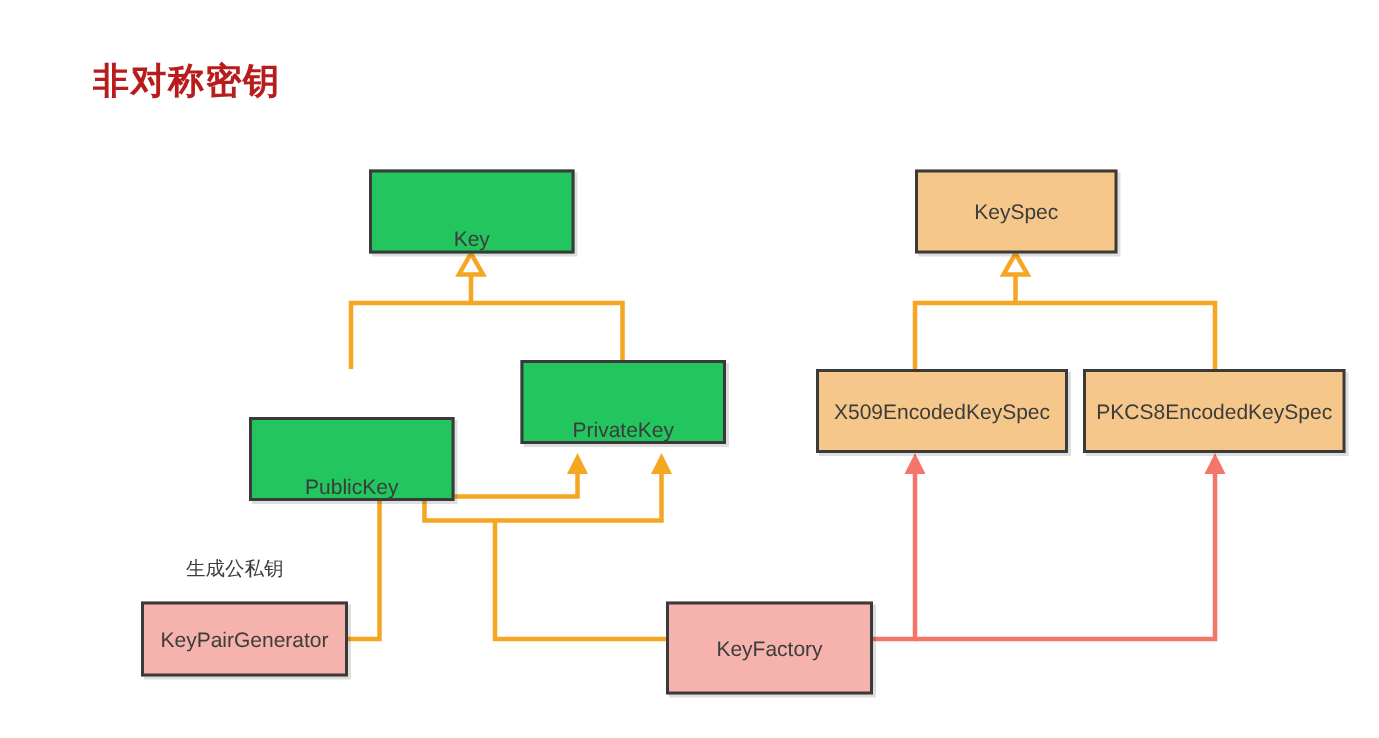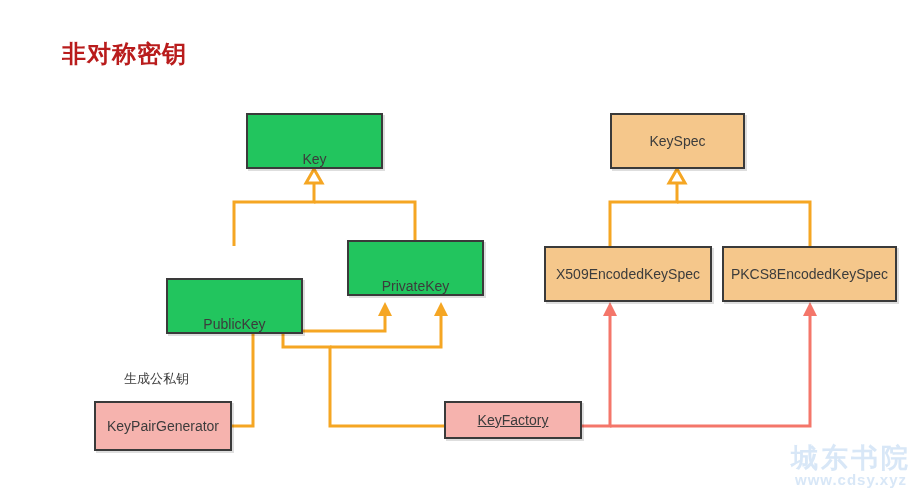--- a/index.html
+++ b/index.html
@@ -149,25 +149,21 @@
   </div>
 
   <div class="node n-keyspec" style="left:722px;top:246px;width:175px;height:56px;">
     <span>PKCS8EncodedKeySpec</span>
   </div>
 
   <div class="node n-factory" style="left:68px;top:401px;width:138px;height:50px;margin-left:26px;">
     <span>KeyPairGenerator</span>
   </div>
 
-  <div class="node n-factory" style="left:444px;top:401px;width:138px;height:38px;text-decoration:underline;">
+  <div class="node n-factory" style="left:444px;top:401px;width:138px;height:62px;">
     <span>KeyFactory</span>
   </div>
 
   <div class="edge-label" style="left:84px;top:370px;">生成公私钥</div>
 
 
-  <div class="watermark">
-    <span class="wm-cn">城东书院</span>
-    <span class="wm-url">www.cdsy.xyz</span>
-  </div>
 
 </div>
 
 </body></html>

